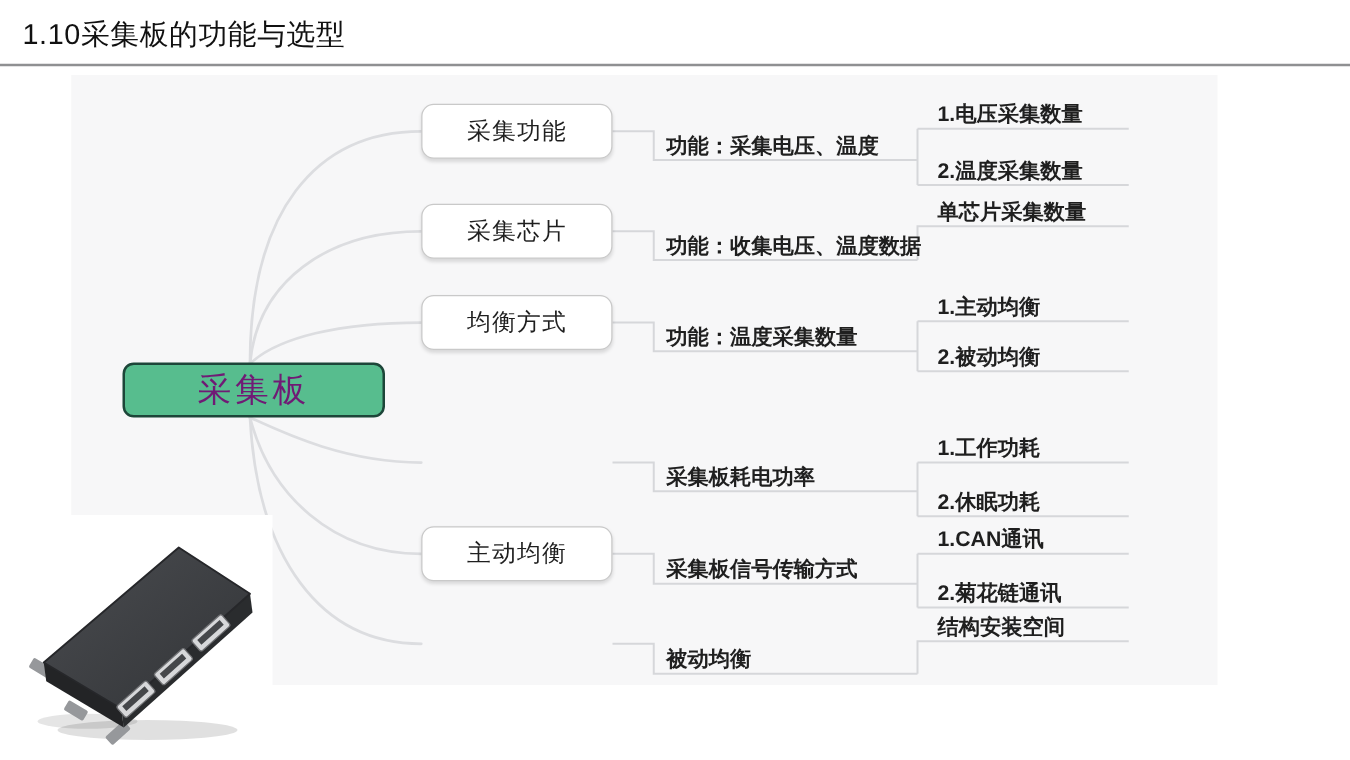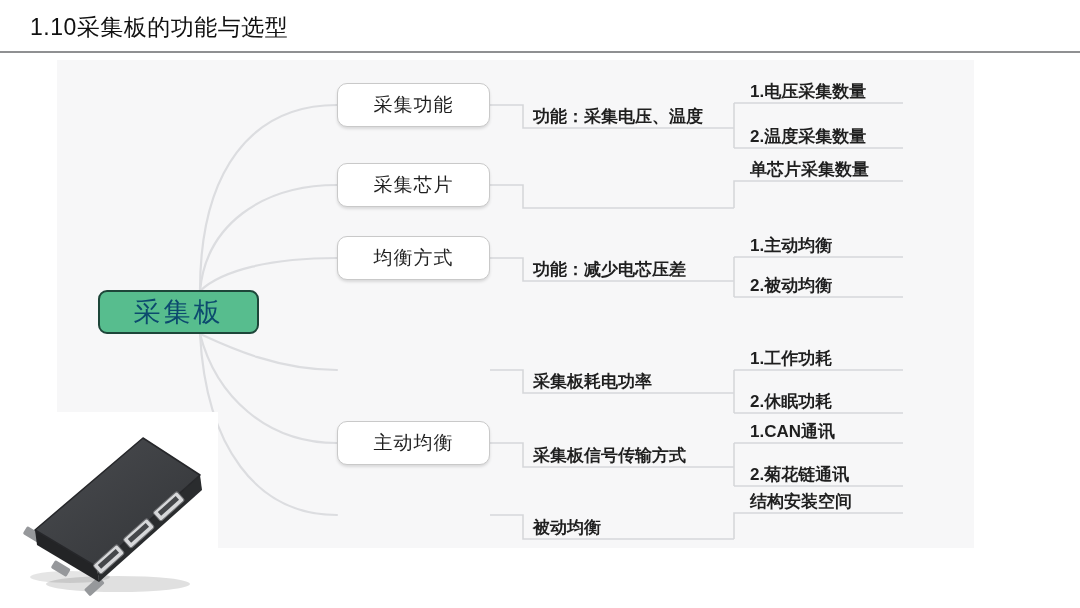--- a/index.html
+++ b/index.html
@@ -2,30 +2,30 @@
 <html><head>
 <meta charset="utf-8">
 <style>
   html,body{margin:0;padding:0;background:#ffffff;}
   #stage{
     position:relative;width:1080px;height:608px;background:#ffffff;overflow:hidden;
     font-family:"Liberation Sans","DejaVu Sans",sans-serif;color:#1f1f1f;
   }
   .page-title{
     position:absolute;left:18px;top:12px;font-size:23px;font-weight:500;color:#111;
-    letter-spacing:0.5px;white-space:nowrap;margin-left:12px;
+    letter-spacing:0.5px;white-space:nowrap;
   }
   .title-rule{position:absolute;left:0;top:51px;width:1080px;height:2px;background:#8f9092;}
   .canvas{position:absolute;left:57px;top:60px;width:917px;height:488px;background:#f7f7f8;}
   svg.links{position:absolute;left:0;top:0;pointer-events:none;}
   .root-node{
-    position:absolute;left:98px;top:290px;width:161px;height:44px;
+    position:absolute;left:98px;top:290px;width:210px;height:44px;
     background:#57bd8e;border:2px solid #1d4639;border-radius:9px;box-sizing:border-box;
     display:flex;align-items:center;justify-content:center;
-    color:#0c4a6e;font-size:27px;letter-spacing:3px;font-weight:500;
+    color:#701a75;font-size:27px;letter-spacing:3px;font-weight:500;
   }
   .node{
     position:absolute;left:337px;width:153px;height:44px;
     background:#ffffff;border:1.5px solid #c9c9c9;border-radius:10px;box-sizing:border-box;
     box-shadow:0 2px 3px rgba(0,0,0,0.12);
     display:flex;align-items:center;justify-content:center;
     font-size:19px;font-weight:500;color:#1f1f1f;letter-spacing:1px;
   }
   .note-label,.leaf-label{
     position:absolute;font-size:17px;font-weight:700;color:#1f1f1f;white-space:nowrap;line-height:1.2;
@@ -76,21 +76,22 @@
   </svg>
 
   <div class="root-node">采集板</div>
 
   <div class="node" style="top:83px">采集功能</div>
   <div class="node" style="top:163px">采集芯片</div>
   <div class="node" style="top:236px">均衡方式</div>
   <div class="node" style="top:421px">主动均衡</div>
 
   <div class="note-label" style="top:107px">功能：采集电压、温度</div>
-  <div class="note-label" style="top:260px">功能：减少电芯压差</div>
+  <div class="note-label" style="top:187px">功能：收集电压、温度数据</div>
+  <div class="note-label" style="top:260px">功能：温度采集数量</div>
   <div class="note-label" style="top:372px">采集板耗电功率</div>
   <div class="note-label" style="top:446px">采集板信号传输方式</div>
   <div class="note-label" style="top:518px">被动均衡</div>
 
   <div class="leaf-label" style="top:82px">1.电压采集数量</div>
   <div class="leaf-label" style="top:127px">2.温度采集数量</div>
   <div class="leaf-label" style="top:160px">单芯片采集数量</div>
   <div class="leaf-label" style="top:236px">1.主动均衡</div>
   <div class="leaf-label" style="top:276px">2.被动均衡</div>
   <div class="leaf-label" style="top:349px">1.工作功耗</div>

